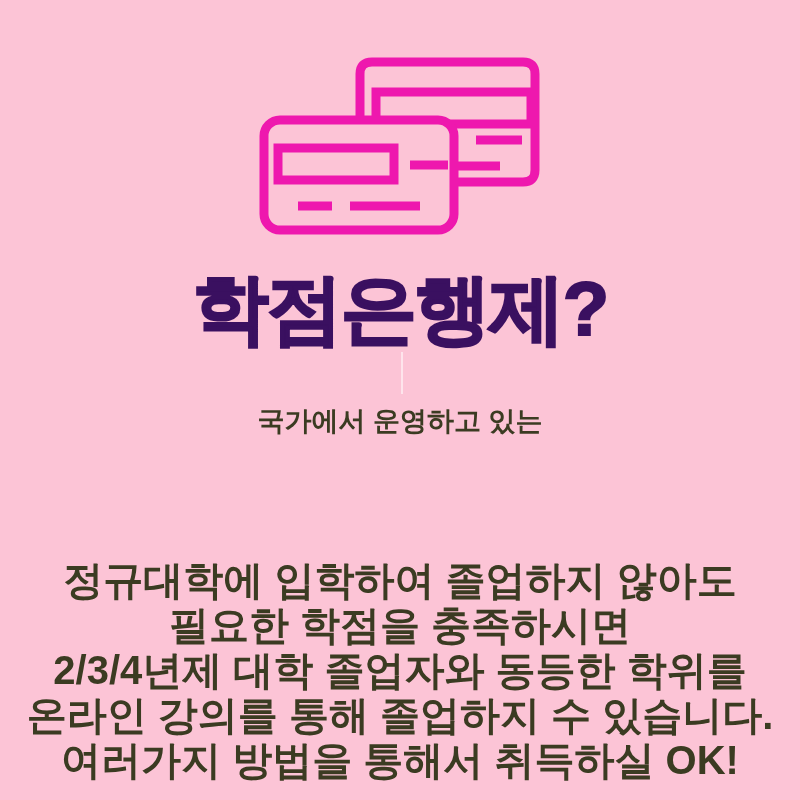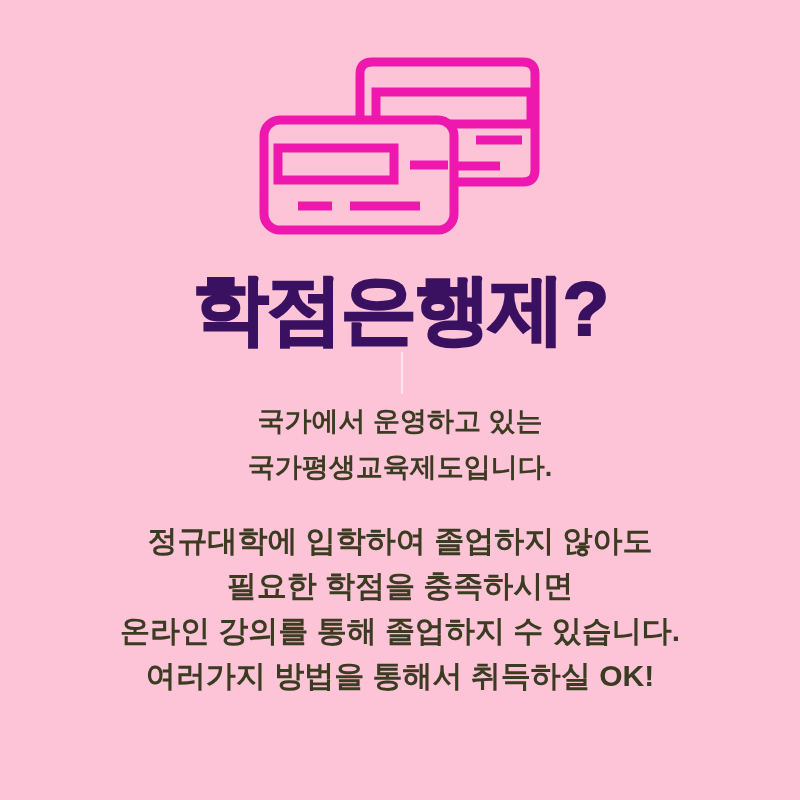--- a/index.html
+++ b/index.html
@@ -80,24 +80,24 @@
   .subtitle .line {
     display: block;
     white-space: nowrap;
     text-align: center;
   }
 
   
   .body-copy {
     position: absolute;
     left: 0;
-    top: 518px;
+    top: 558px;
     width: 800px;
     text-align: center;
-    font-size: 30px;
+    font-size: 40px;
     line-height: 45px;
     font-weight: 700;
     color: #3b3b22;
   }
   .body-copy .line {
     display: block;
     white-space: nowrap;
   }
 </style>
 </head>
@@ -127,23 +127,23 @@
       </g>
     </svg>
   </div>
 
   <div class="headline">학점은행제?</div>
 
   <div class="streak"></div>
 
   <div class="subtitle">
     <span class="line">국가에서 운영하고 있는</span>
-    <span class="line">국가평생교육제도입니다.</span>
   </div>
 
   <div class="body-copy">
     <span class="line">정규대학에 입학하여 졸업하지 않아도</span>
     <span class="line">필요한 학점을 충족하시면</span>
+    <span class="line">2/3/4년제 대학 졸업자와 동등한 학위를</span>
     <span class="line">온라인 강의를 통해 졸업하지 수 있습니다.</span>
     <span class="line">여러가지 방법을 통해서 취득하실 OK!</span>
   </div>
 
 </div>
 
 </body></html>

